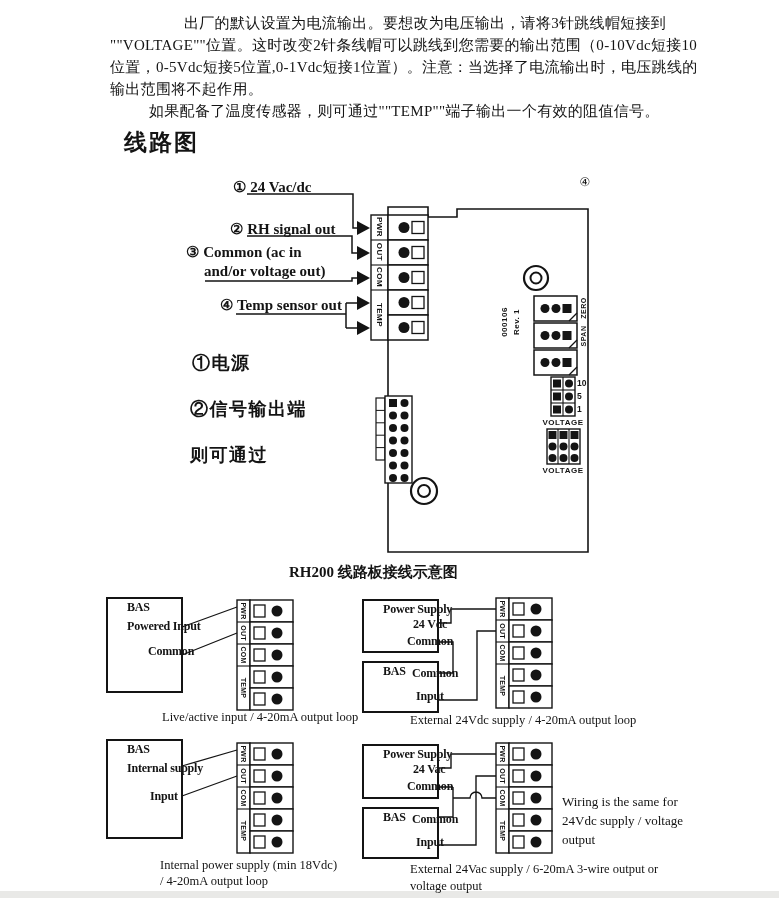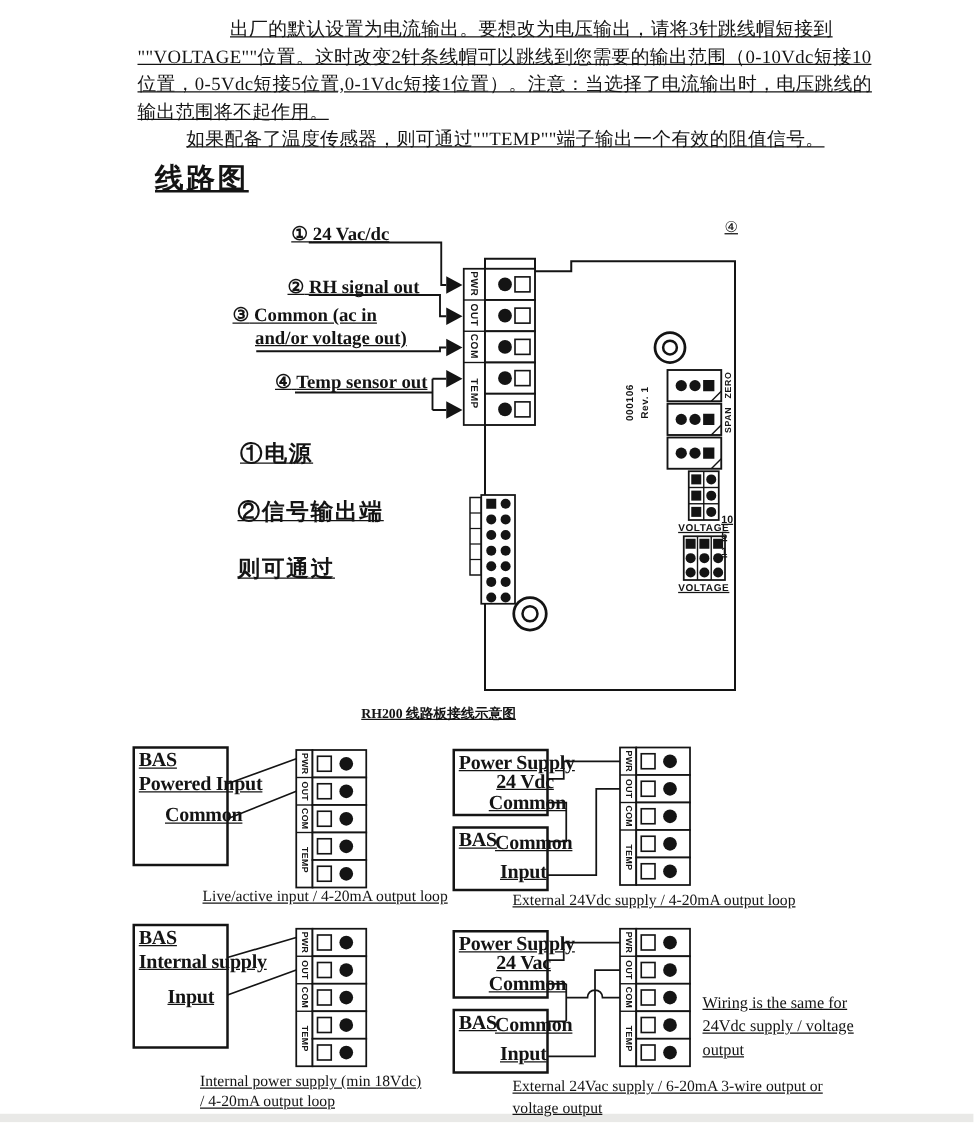--- a/index.html
+++ b/index.html
@@ -3,39 +3,39 @@
 <meta charset="utf-8">
 <style>
   * { margin:0; padding:0; box-sizing:border-box; }
   html,body { background:#fff; }
   body {
     width:779px; height:898px;
     font-family:"Liberation Serif","DejaVu Serif",serif;
     color:#141414;
   }
   .page { position:relative; width:779px; height:898px; background:#fff; overflow:hidden; }
-  .abs { position:absolute; white-space:nowrap;text-decoration:underline; }
+  .abs { position:absolute; white-space:nowrap; }
   .intro-line { font-size:15px; letter-spacing:.3px; }
   .sec-title { font-size:23px; font-weight:bold; letter-spacing:2px; }
   .en-callout { font-size:15px; font-weight:bold; }
   .cn-callout { font-size:18px; font-weight:bold; letter-spacing:1.5px; }
-  .board-cap { font-size:11px; font-weight:bold; }
-  .box-title { font-size:16px; font-weight:bold; letter-spacing:-.2px; }
+  .board-cap { font-size:15px; font-weight:bold; }
+  .box-title { font-size:12px; font-weight:bold; letter-spacing:-.2px;margin-left:16px; }
   .cap { font-size:12.5px;margin-left:48px; }
   .note { font-size:13px; }
   .corner-num { font-size:12px; }
   .tech { font-family:"Liberation Sans","DejaVu Sans",sans-serif; font-weight:bold; }
   .vlab { position:absolute; font-family:"Liberation Sans","DejaVu Sans",sans-serif;
           font-weight:bold; font-size:8px; letter-spacing:.5px;
           transform:translate(-50%,-50%) rotate(90deg); }
   .vlab.sm { font-size:7px; letter-spacing:.3px; }
   .ccw { position:absolute; font-size:8px; letter-spacing:.5px;
          transform:translate(-50%,-50%) rotate(-90deg); }
   .ctr { transform:translate(-50%,-50%); }
-  .vctr { transform:translateY(-50%);margin-top:32px; }
+  .vctr { transform:translateY(-50%); }
   svg.art { position:absolute; left:0; top:0; }
 </style>
 </head>
 <body>
 
 <div class="page">
 
   <svg class="art" width="779" height="898" viewBox="0 0 779 898" fill="none" stroke="#141414" stroke-width="1.5">
     <defs>
       <g id="tb">

